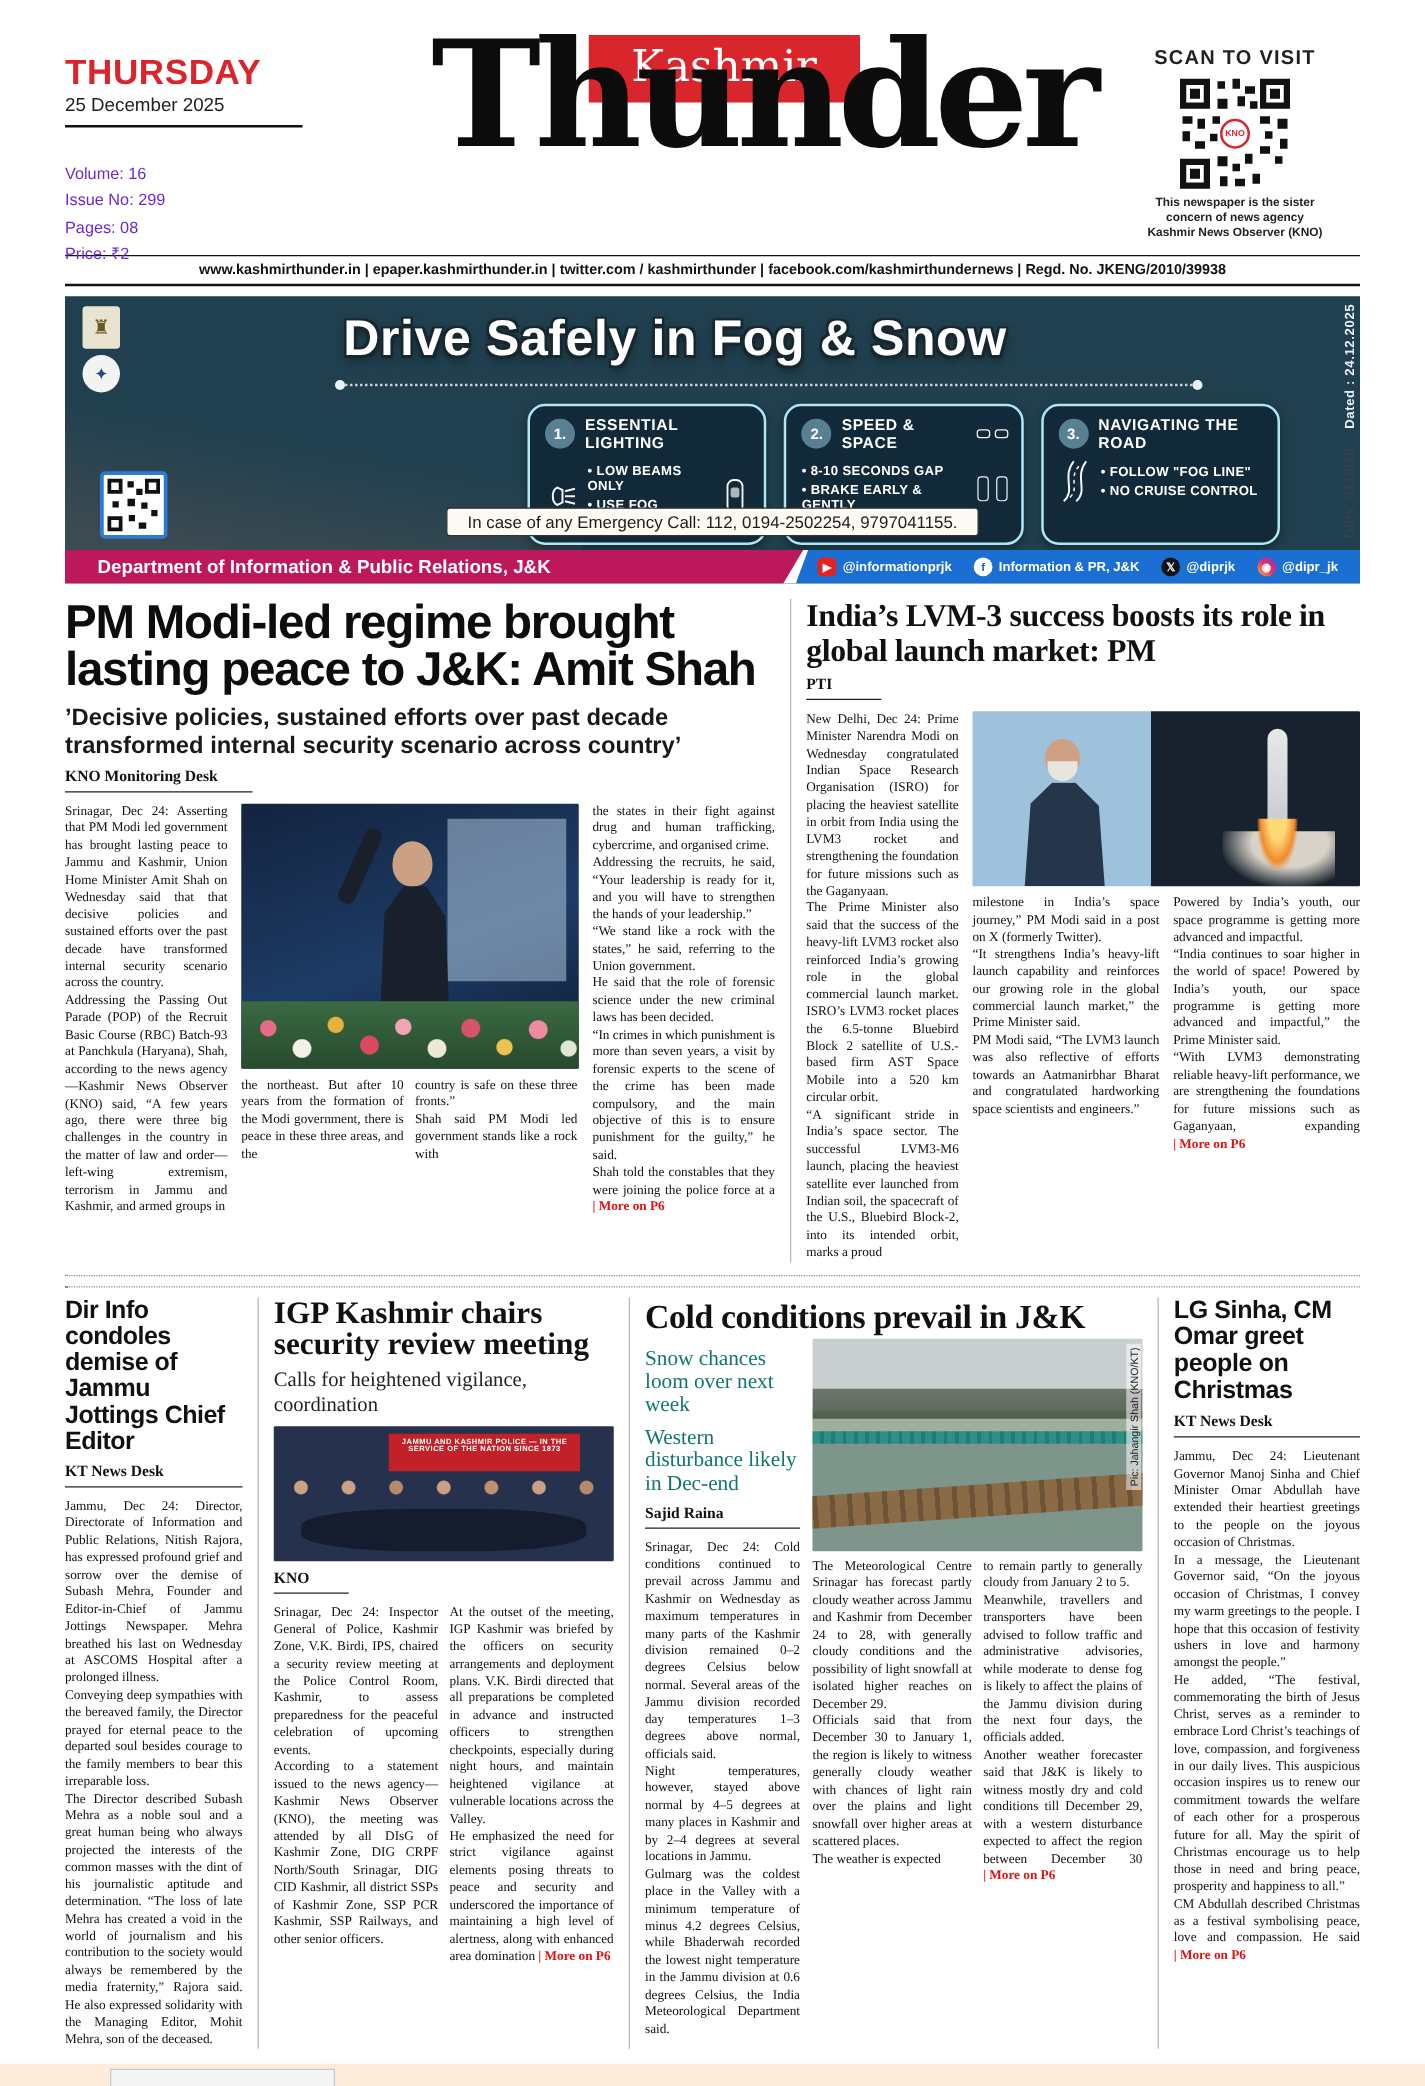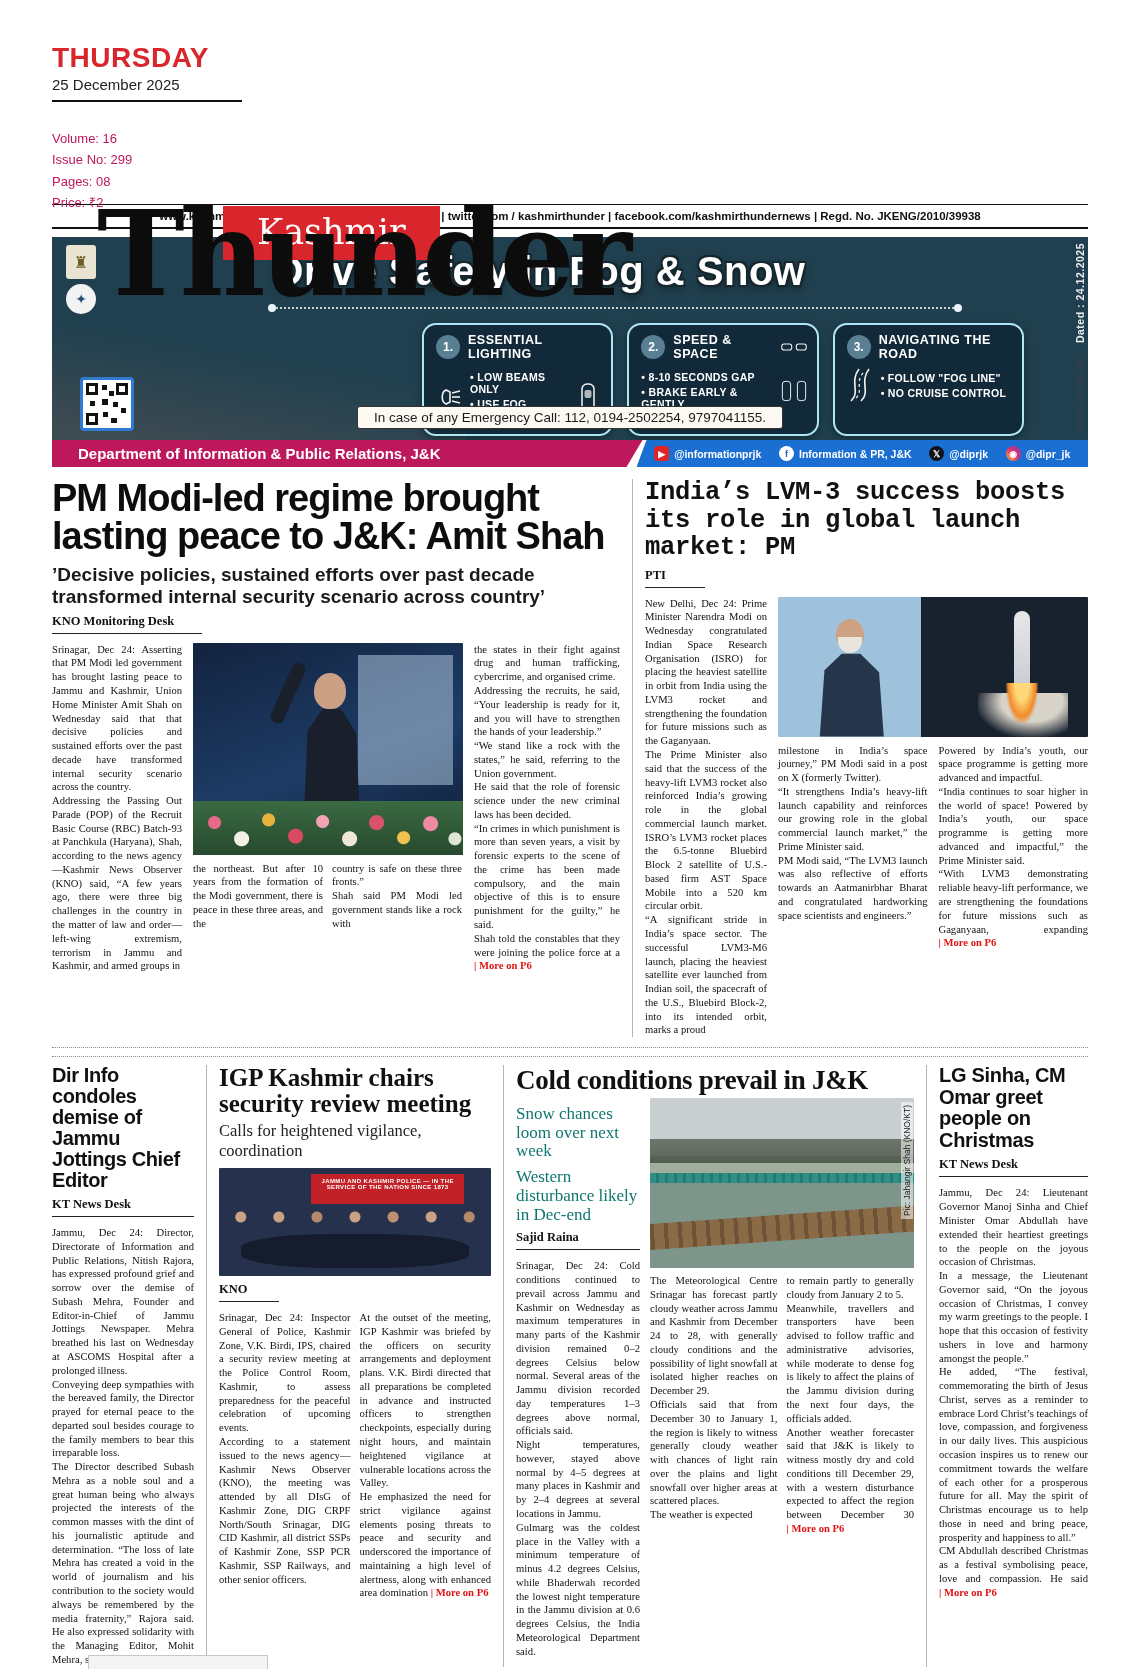--- a/index.html
+++ b/index.html
@@ -1,24 +1,24 @@
 <!DOCTYPE html>
 <html><head>
 <meta charset="utf-8">
 <style>
   * { margin:0; padding:0; box-sizing:border-box; }
   body { background:#ffffff; font-family:"Liberation Sans", sans-serif; color:#111; }
   .page { width:1140px; height:1669px; margin:0 auto; background:#fff; padding:36px 52px 0 52px; overflow:hidden; position:relative; }
 
   
-  .masthead { display:flex; justify-content:space-between; height:168px;flex-direction:column; }
+  .masthead { display:flex; justify-content:space-between; height:168px; }
   .mh-left { width:225px; padding-top:6px; }
   .mh-day { font-size:28px; font-weight:800; color:#d8262c; letter-spacing:0.5px; }
   .mh-date { font-size:15px; color:#222; padding-bottom:7px; border-bottom:2px solid #111; width:190px; margin-top:2px; }
-  .mh-meta { margin-top:26px; font-size:13px; line-height:1.65; color:#be185d; }
+  .mh-meta { margin-top:26px; font-size:13px; line-height:1.65; color:#6d28d9; }
   .brand { position:relative; width:520px; margin-top:-14px;margin-left:45px; }
   .brand-main { font-family:"DejaVu Serif", serif; font-size:118px; font-weight:700; letter-spacing:-5px; line-height:0.92; color:#0c0c0c; position:relative; z-index:2; }
   .brand-top { position:absolute; top:6px; left:126px; z-index:1; background:#d8262c; color:#fff; font-family:"DejaVu Serif", serif; font-size:35px; padding:6px 34px 8px 34px; }
   .mh-right { width:200px; text-align:center; padding-top:2px; }
   .mh-scan { font-size:16px; font-weight:700; letter-spacing:1px; color:#222; }
   .qr { position:relative; width:92px; height:92px; margin:5px auto 4px auto; background:#fff; }
   .qr svg { display:block; }
   .qr-badge { position:absolute; top:34px; left:34px; width:24px; height:24px; background:#fff; border:2px solid #d8262c; border-radius:50%; font-size:7px; font-weight:800; color:#d8262c; display:flex; align-items:center; justify-content:center; }
   .qr-cap { font-size:9.5px; font-weight:700; line-height:1.25; color:#222; white-space:pre-line; }
 
@@ -93,21 +93,21 @@
       radial-gradient(circle at 88% 42%, #ef8ba1 0 7px, transparent 8px), radial-gradient(circle at 97% 70%, #e0e6d4 0 6px, transparent 7px),
       linear-gradient(0deg, #274a2e 0%, #3a6a42 100%); }
   .lead-minis { display:flex; gap:9px; margin-top:7px; }
   .lead-minis .coltxt { width:130px; }
   .lead-c3 { flex:1; }
   .vr { width:1px; background:#b5b5b5; margin:0 12px; }
   .hr-dot { border-top:1px dotted #8a8a8a; margin:10px 0 8px 0; }
 
   
   .lvm { flex:1; }
-  .lvm-h { font-family:Liberation Mono, monospace; font-size:25.5px; font-weight:700; line-height:1.08; letter-spacing:-0.3px; }
+  .lvm-h { font-family:Liberation Serif, serif; font-size:25.5px; font-weight:700; line-height:1.08; letter-spacing:-0.3px; }
   .lvm-body { display:flex; gap:11px; }
   .lvm-c1 { width:122px; }
   .lvm-right { flex:1; }
   .lvm-photo { width:100%; height:140px; background:linear-gradient(90deg,#9fc2dc 0 46%,#18222f 46% 100%); }
   .modi-body { position:absolute; left:34px; top:48px; width:78px; height:92px; background:#25364a; clip-path:polygon(10% 100%,16% 28%,38% 10%,62% 10%,86% 30%,92% 100%); }
   .modi-head { position:absolute; left:58px; top:22px; width:28px; height:32px; border-radius:50%; background:#cfa184; }
   .modi-beard { position:absolute; left:60px; top:40px; width:24px; height:16px; border-radius:0 0 12px 12px; background:#e8e4de; }
   .rocket { position:absolute; right:58px; top:14px; width:16px; height:74px; background:linear-gradient(#e8e8e8,#c9cdd4); border-radius:8px 8px 2px 2px; }
   .flame { position:absolute; right:50px; top:86px; width:32px; height:40px; background:radial-gradient(ellipse at 50% 0%, #ffd978 0 30%, #f08c2c 60%, rgba(240,140,44,0) 75%); }
   .plume { position:absolute; right:20px; top:96px; width:90px; height:44px; background:radial-gradient(ellipse at 60% 20%, #d8d3c8 0 40%, rgba(216,211,200,0) 75%); }

